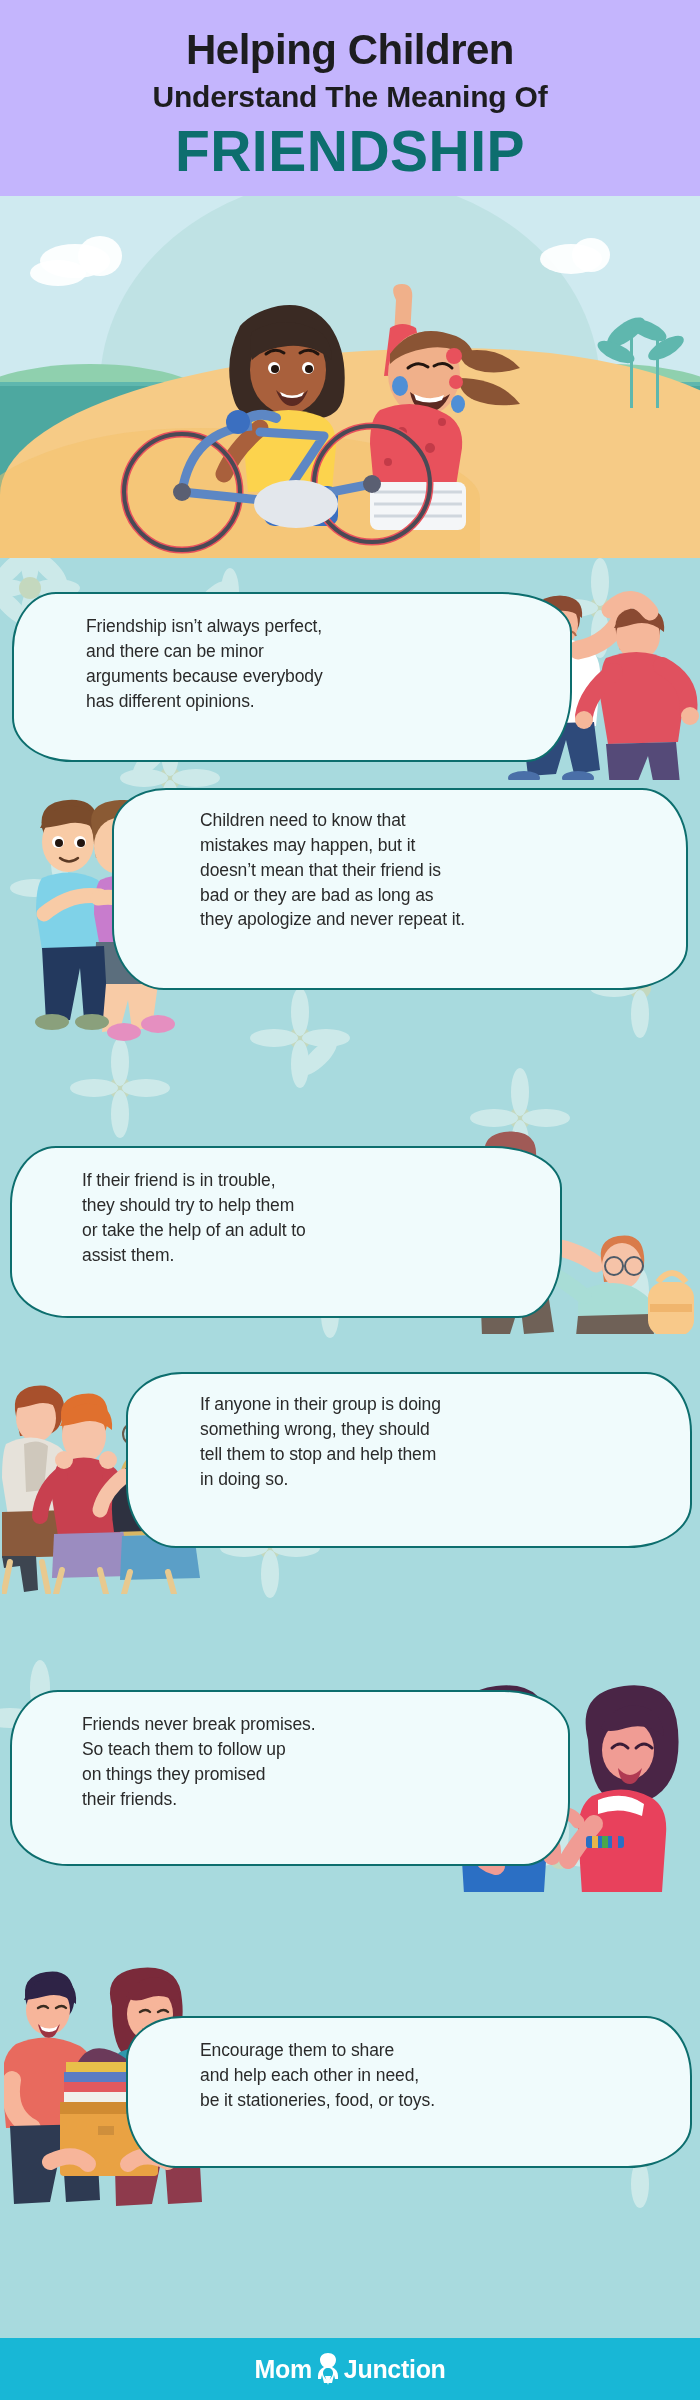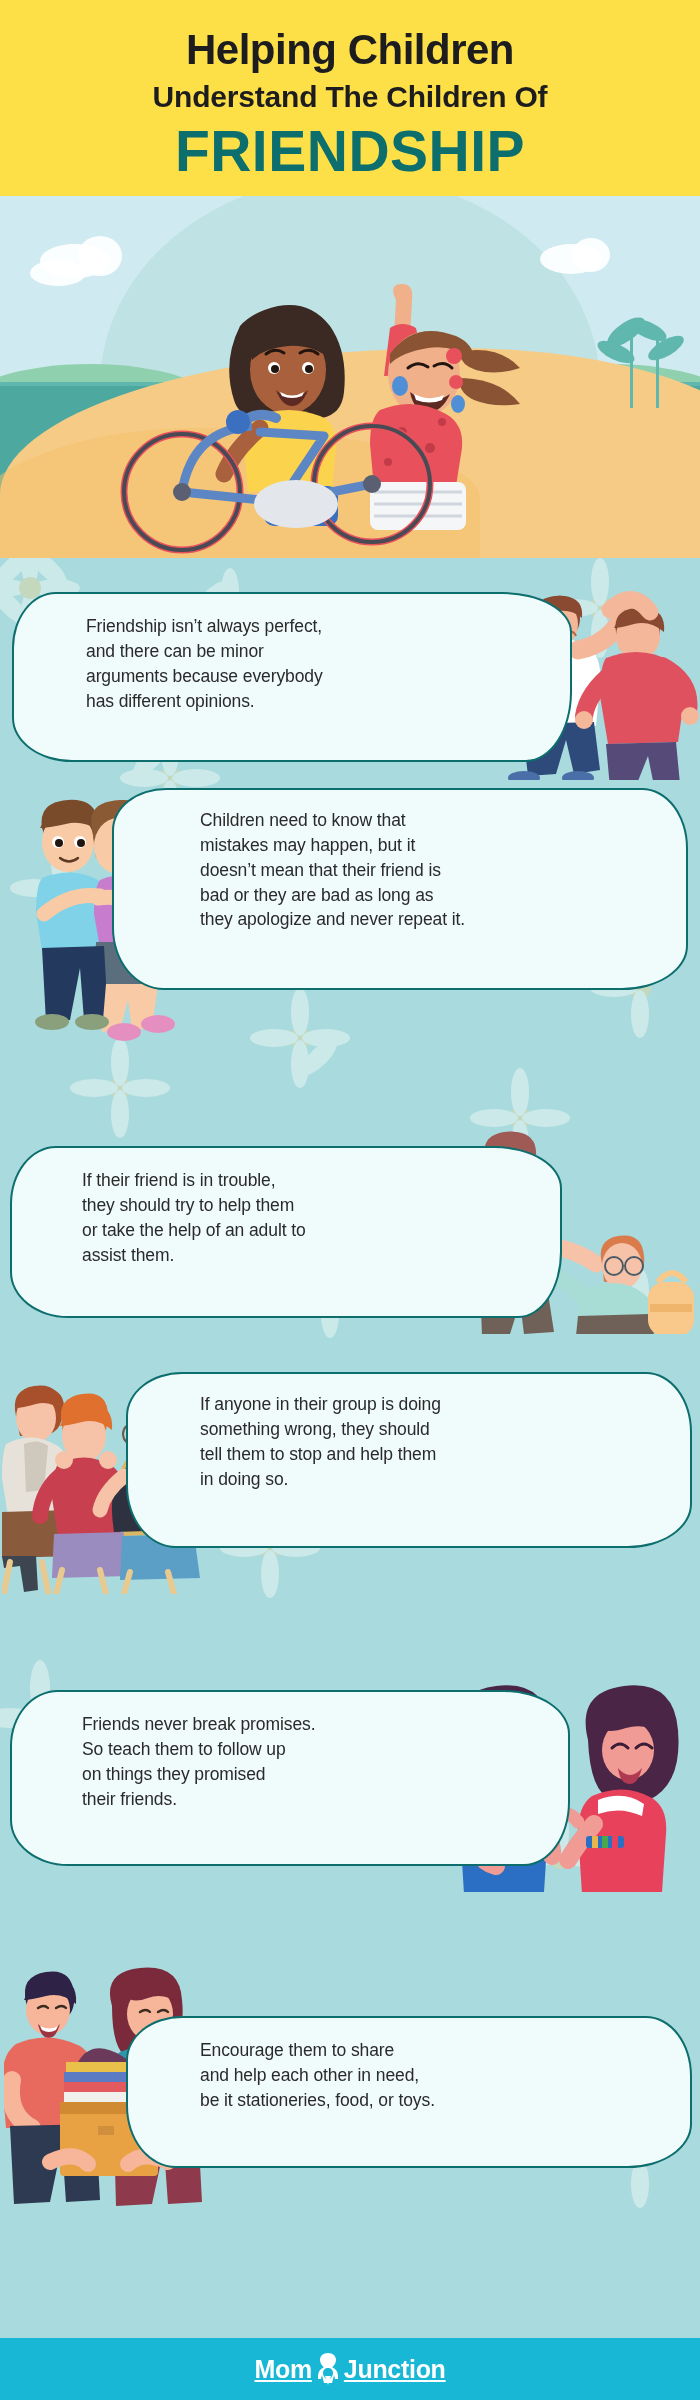--- a/index.html
+++ b/index.html
@@ -5,21 +5,21 @@
   * { margin:0; padding:0; box-sizing:border-box; }
   html,body { background:#ffffff; }
   body {
     width:700px; height:2400px; position:relative; overflow:hidden;
     font-family:"Liberation Sans", sans-serif;
   }
   .page { width:700px; height:2400px; position:relative; background:#f2fafb; overflow:hidden; }
 
   
   .header { position:absolute; top:0; left:0; width:700px; height:196px;
-            background:#fde047; z-index:5; }
+            background:#c4b5fd; z-index:5; }
   .title-1 { position:absolute; top:26px; left:0; width:700px; text-align:center;
              font-size:42px; font-weight:700; color:#1d1d1f; letter-spacing:-0.5px; }
   .title-2 { position:absolute; top:80px; left:0; width:700px; text-align:center;
              font-size:30px; font-weight:700; color:#1d1d1f; letter-spacing:-0.2px; }
   .title-3 { position:absolute; top:118px; left:0; width:700px; text-align:center;
              font-size:57px; font-weight:800; color:#0d6e6e; letter-spacing:0.5px; }
 
   
   .hero { position:absolute; top:196px; left:0; width:700px; height:362px; overflow:hidden;
           background:#cfeaf0; }
@@ -48,31 +48,31 @@
 
   .tip { position:absolute; width:700px; }
   .bubble { position:absolute; background:#f0fbfc; border:2px solid #0d6e6e;
             box-shadow:0 0 0 0 transparent; }
   .bubble-txt { position:absolute; color:#2a2a2a; font-size:17.5px; line-height:1.42;
                 letter-spacing:-0.1px; white-space:pre-line;margin-left:44px; }
 
   
   .footer { position:absolute; left:0; bottom:0; width:700px; height:62px;
             background:#18b7d6; display:flex; align-items:center; justify-content:center; gap:2px; }
-  .logo-text { color:#ffffff; font-size:25px; font-weight:700; letter-spacing:-0.3px;text-decoration:underline; }
+  .logo-text { color:#ffffff; font-size:25px; font-weight:700; letter-spacing:-0.3px; }
   .logo-mark { width:26px; height:34px; position:relative; margin:0 1px; }
 </style>
 </head>
 <body>
 
 <div class="page">
 
   <div class="header">
     <div class="title-1">Helping Children</div>
-    <div class="title-2">Understand The Children Of</div>
+    <div class="title-2">Understand The Meaning Of</div>
     <div class="title-3">FRIENDSHIP</div>
   </div>
 
   <div class="hero">
     <div class="hero-sun"></div>
     <div class="cloud" style="left:40px;top:48px;width:70px;height:34px;"></div>
     <div class="cloud" style="left:78px;top:40px;width:44px;height:40px;"></div>
     <div class="cloud" style="left:30px;top:64px;width:56px;height:26px;"></div>
     <div class="cloud" style="left:540px;top:48px;width:62px;height:30px;"></div>
     <div class="cloud" style="left:572px;top:42px;width:38px;height:34px;"></div>

